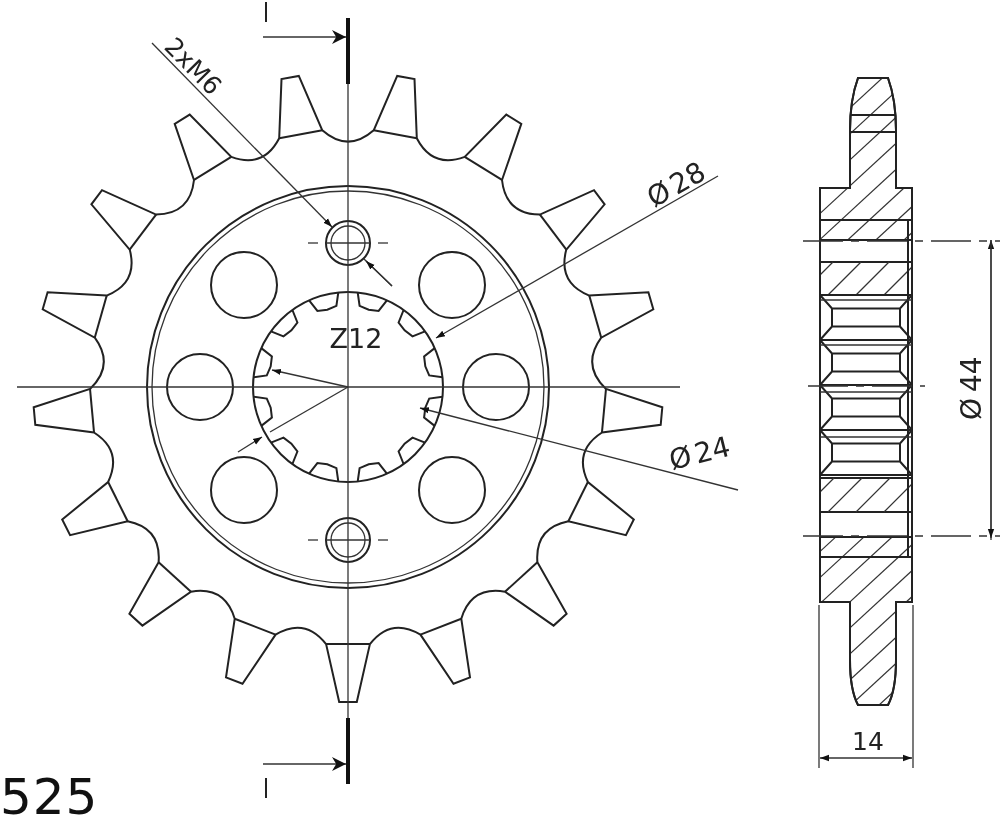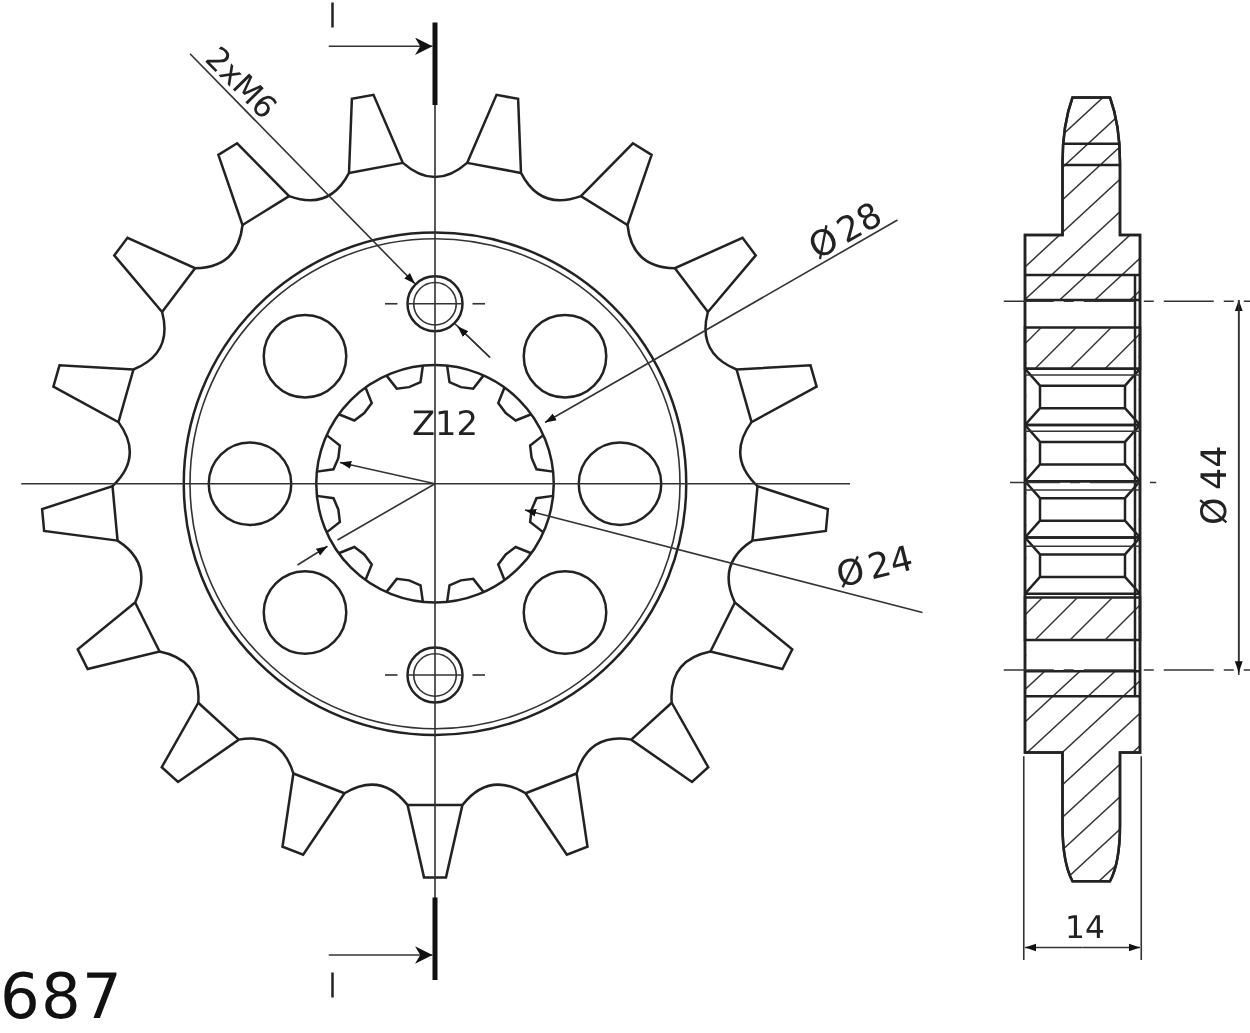--- a/index.html
+++ b/index.html
@@ -217,13 +217,13 @@
     </text>
 
     <line class="thin" x1="819" y1="605" x2="819" y2="768"></line>
     <line class="thin" x1="913" y1="605" x2="913" y2="768"></line>
     <line class="thin" x1="866" y1="758" x2="820" y2="758" marker-end="url(#arr)"></line>
     <line class="thin" x1="866" y1="758" x2="912" y2="758" marker-end="url(#arr)"></line>
     <text class="lbl" x="868" y="750" font-size="25" text-anchor="middle">14</text>
   </g>
 </svg>
 
-<div class="part-number">687</div>
+<div class="part-number">525</div>
 
 </body></html>

